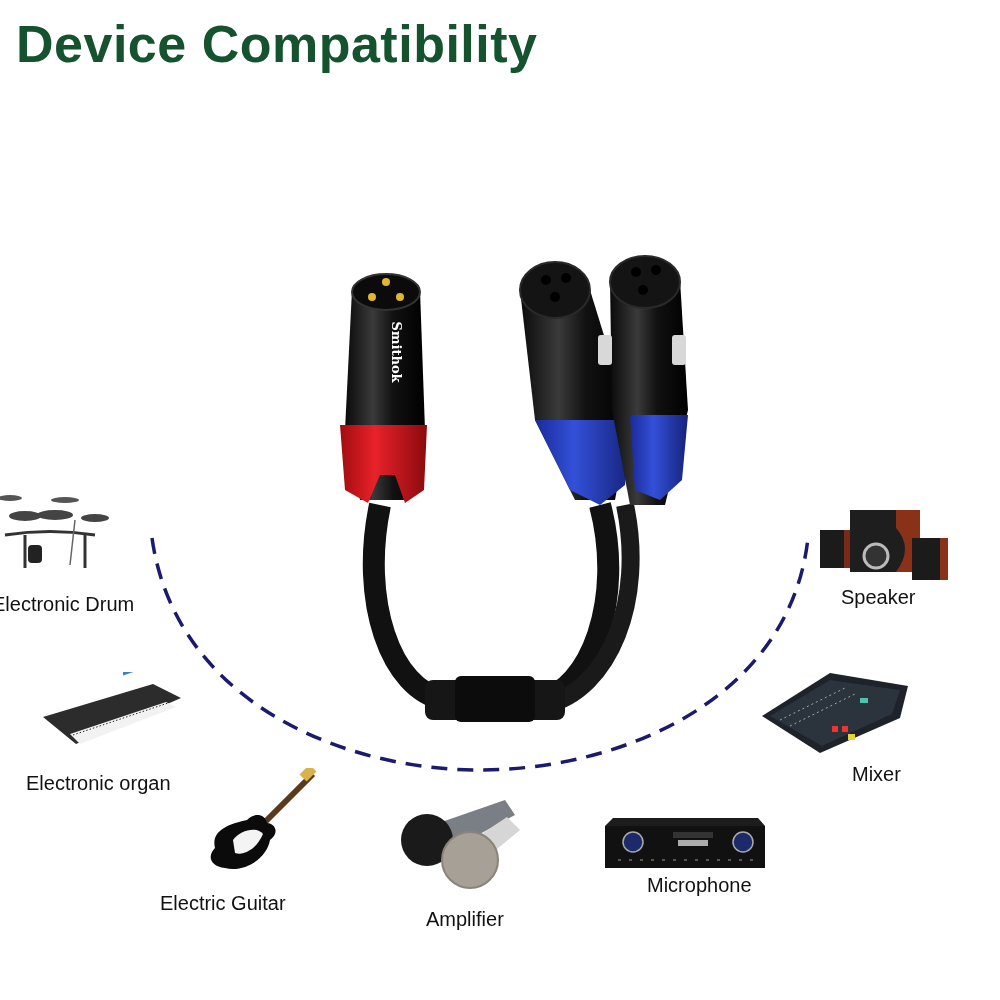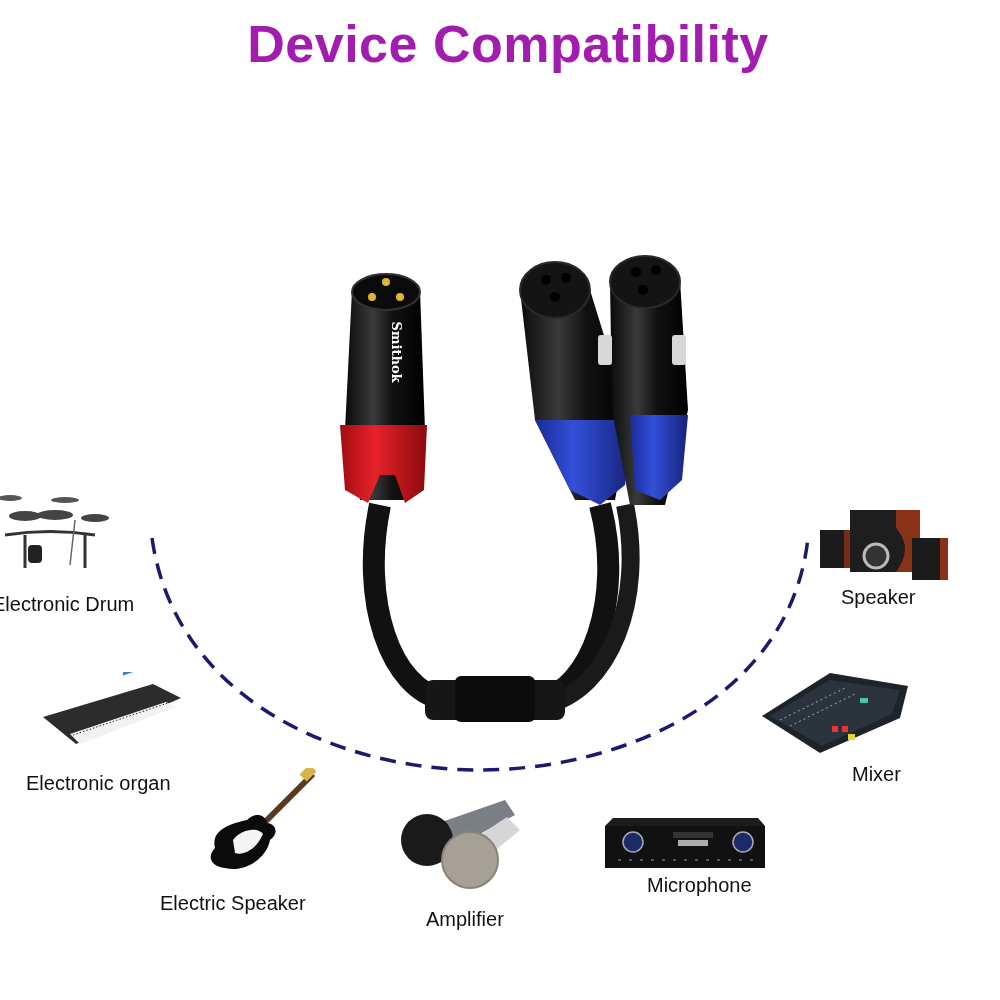--- a/index.html
+++ b/index.html
@@ -1,17 +1,17 @@
 <!DOCTYPE html>
 <html><head>
 <meta charset="utf-8">
 <style>
   html,body{margin:0;padding:0;background:#fff;}
   body{width:1000px;height:1000px;position:relative;overflow:hidden;font-family:"Liberation Sans",sans-serif;}
-  .title{position:absolute;left:16px;right:0;top:14px;text-align:center;font-family:"Liberation Sans",sans-serif;font-weight:bold;font-size:52px;color:#a21caf;letter-spacing:0.5px;}
+  .title{position:absolute;left:16px;right:0;top:14px;font-family:"Liberation Sans",sans-serif;font-weight:bold;font-size:52px;color:#14532d;letter-spacing:0.5px;}
   .label{position:absolute;font-family:"Liberation Sans",sans-serif;font-size:20px;color:#111;white-space:nowrap;}
   svg.abs{position:absolute;left:0;top:0;}
   .dev{position:absolute;}
 </style>
 </head>
 <body>
 
 <div class="title">Device Compatibility</div>
 
 <svg class="abs" width="1000" height="1000">
@@ -91,21 +91,21 @@
   <rect x="85" y="25" width="16" height="6" fill="#3b82c4" transform="skewY(-18)"></rect>
 </svg>
 <div class="label" style="left:26px;top:772px">Electronic organ</div>
 
 <svg class="dev" style="left:205px;top:768px" width="115" height="110">
   <line x1="52" y1="62" x2="108" y2="6" stroke="#5a3a1f" stroke-width="6"></line>
   <rect x="96" y="0" width="14" height="10" fill="#d8b24a" transform="rotate(-45 103 5)"></rect>
   <path d="M10,80 C5,60 30,55 42,52 C48,45 60,45 62,55 C70,55 75,65 65,72 C62,90 40,105 20,100 C5,98 2,88 10,80 Z" fill="#0b0b0b"></path>
   <path d="M28,72 C35,62 52,58 58,66 C52,80 40,88 30,85 Z" fill="#f4f4f4"></path>
 </svg>
-<div class="label" style="left:160px;top:892px">Electric Speaker</div>
+<div class="label" style="left:160px;top:892px">Electric Guitar</div>
 
 <svg class="dev" style="left:395px;top:795px" width="130" height="100">
   <path d="M38,30 L110,5 L120,20 L55,55 Z" fill="#7a7f86"></path>
   <circle cx="32" cy="45" r="26" fill="#1a1a1a"></circle>
   <path d="M70,50 L112,22 L125,35 L85,68 Z" fill="#d6d6d6"></path>
   <circle cx="75" cy="65" r="28" fill="#a6a096"></circle>
   <circle cx="75" cy="65" r="28" fill="none" stroke="#8a8478" stroke-width="2"></circle>
 </svg>
 <div class="label" style="left:426px;top:908px">Amplifier</div>
 

